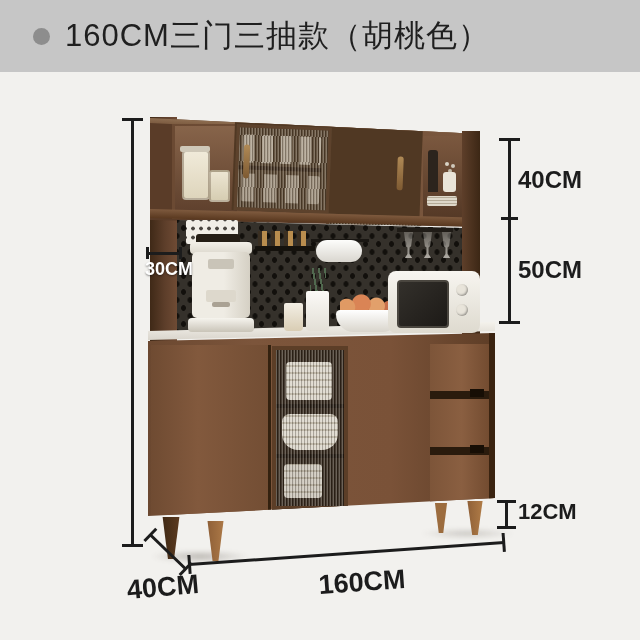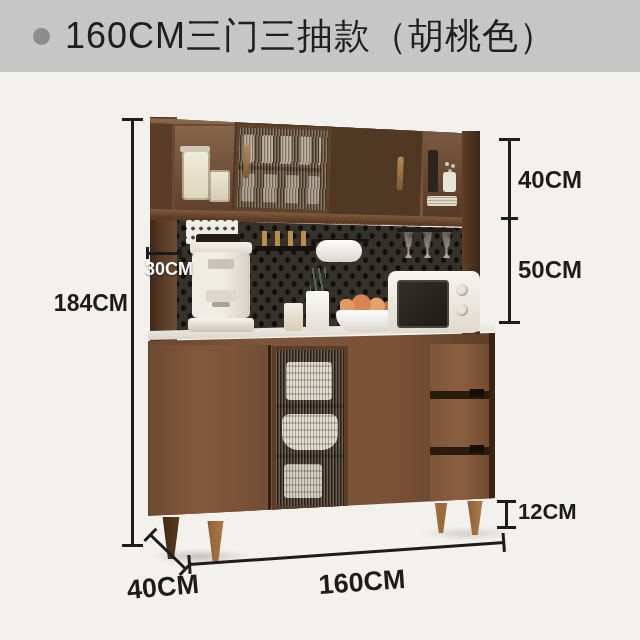--- a/index.html
+++ b/index.html
@@ -3,21 +3,21 @@
 <meta charset="utf-8">
 <style>
   html,body{margin:0;padding:0;background:#e9e8e6;}
   .screen{position:relative;width:640px;height:640px;overflow:hidden;background:#f2f1ee;
           font-family:"Liberation Sans","DejaVu Sans",sans-serif;}
   .abs{position:absolute;}
   
   .header{position:absolute;left:0;top:0;width:640px;height:72px;background:#c6c6c6;
           display:flex;align-items:center;padding-left:33px;box-sizing:border-box;gap:15px;}
   .dot{width:17px;height:17px;border-radius:50%;background:#8d8d8d;flex:0 0 auto;}
-  .title{font-size:36px;font-weight:500;color:#1f1f1f;letter-spacing:1px;}
+  .title{font-size:31px;font-weight:500;color:#1f1f1f;letter-spacing:1px;}
   
   .dim{background:#1c1c1c;position:absolute;}
   .lbl{position:absolute;color:#1c1c1c;font-weight:700;line-height:1;}
   .dimwrap{position:absolute;background:#1c1c1c;}
   .dimwrap .tk{position:absolute;background:#1c1c1c;}
   
   .grainv{background-image:repeating-linear-gradient(90deg,rgba(0,0,0,.07) 0 3px,rgba(255,255,255,.05) 3px 6px,rgba(0,0,0,0) 6px 12px);}
   .flute{position:relative;overflow:hidden;}
   .flute::after{content:"";position:absolute;inset:0;
     background:repeating-linear-gradient(90deg,rgba(245,240,230,.30) 0 1px,rgba(25,16,8,.26) 1px 2px,rgba(245,240,230,.12) 2px 3px);}
@@ -146,21 +146,20 @@
   <div class="abs" style="left:150px;top:550px;width:100px;height:13px;background:radial-gradient(ellipse at center,rgba(60,50,40,.30),rgba(0,0,0,0) 70%);filter:blur(2px);"></div>
   <div class="abs" style="left:420px;top:528px;width:95px;height:11px;background:radial-gradient(ellipse at center,rgba(60,50,40,.22),rgba(0,0,0,0) 70%);filter:blur(2px);"></div>
   <div class="abs legshape" style="left:160px;top:517px;width:22px;height:42px;background:linear-gradient(90deg,#3c2713,#5f3d22);"></div>
   <div class="abs legshape" style="left:205px;top:521px;width:21px;height:40px;background:linear-gradient(90deg,#8a5c35,#b07c49);"></div>
   <div class="abs legshape" style="left:433px;top:503px;width:16px;height:30px;background:#9c6c3e;"></div>
   <div class="abs legshape" style="left:465px;top:501px;width:20px;height:34px;background:linear-gradient(90deg,#8a5c35,#b58049);"></div>
 
   <div class="dim" style="left:131px;top:120px;width:3px;height:427px;"></div>
   <div class="dim" style="left:122px;top:118px;width:21px;height:3px;"></div>
   <div class="dim" style="left:122px;top:544px;width:21px;height:3px;"></div>
-  <div class="lbl" style="left:50px;top:292px;width:78px;text-align:right;font-size:23px;">184CM</div>
 
   <div class="dim" style="left:147px;top:252px;width:35px;height:3px;"></div>
   <div class="dim" style="left:146px;top:247px;width:3px;height:12px;"></div>
   <div class="dim" style="left:179px;top:247px;width:3px;height:12px;"></div>
   <div class="lbl" style="left:145px;top:260px;width:58px;font-size:18px;color:#ffffff;text-shadow:0 1px 2px rgba(0,0,0,.45);">30CM</div>
 
   <div class="dim" style="left:508px;top:139px;width:3px;height:185px;"></div>
   <div class="dim" style="left:499px;top:138px;width:21px;height:3px;"></div>
   <div class="dim" style="left:501px;top:217px;width:17px;height:3px;"></div>
   <div class="dim" style="left:499px;top:321px;width:21px;height:3px;"></div>

